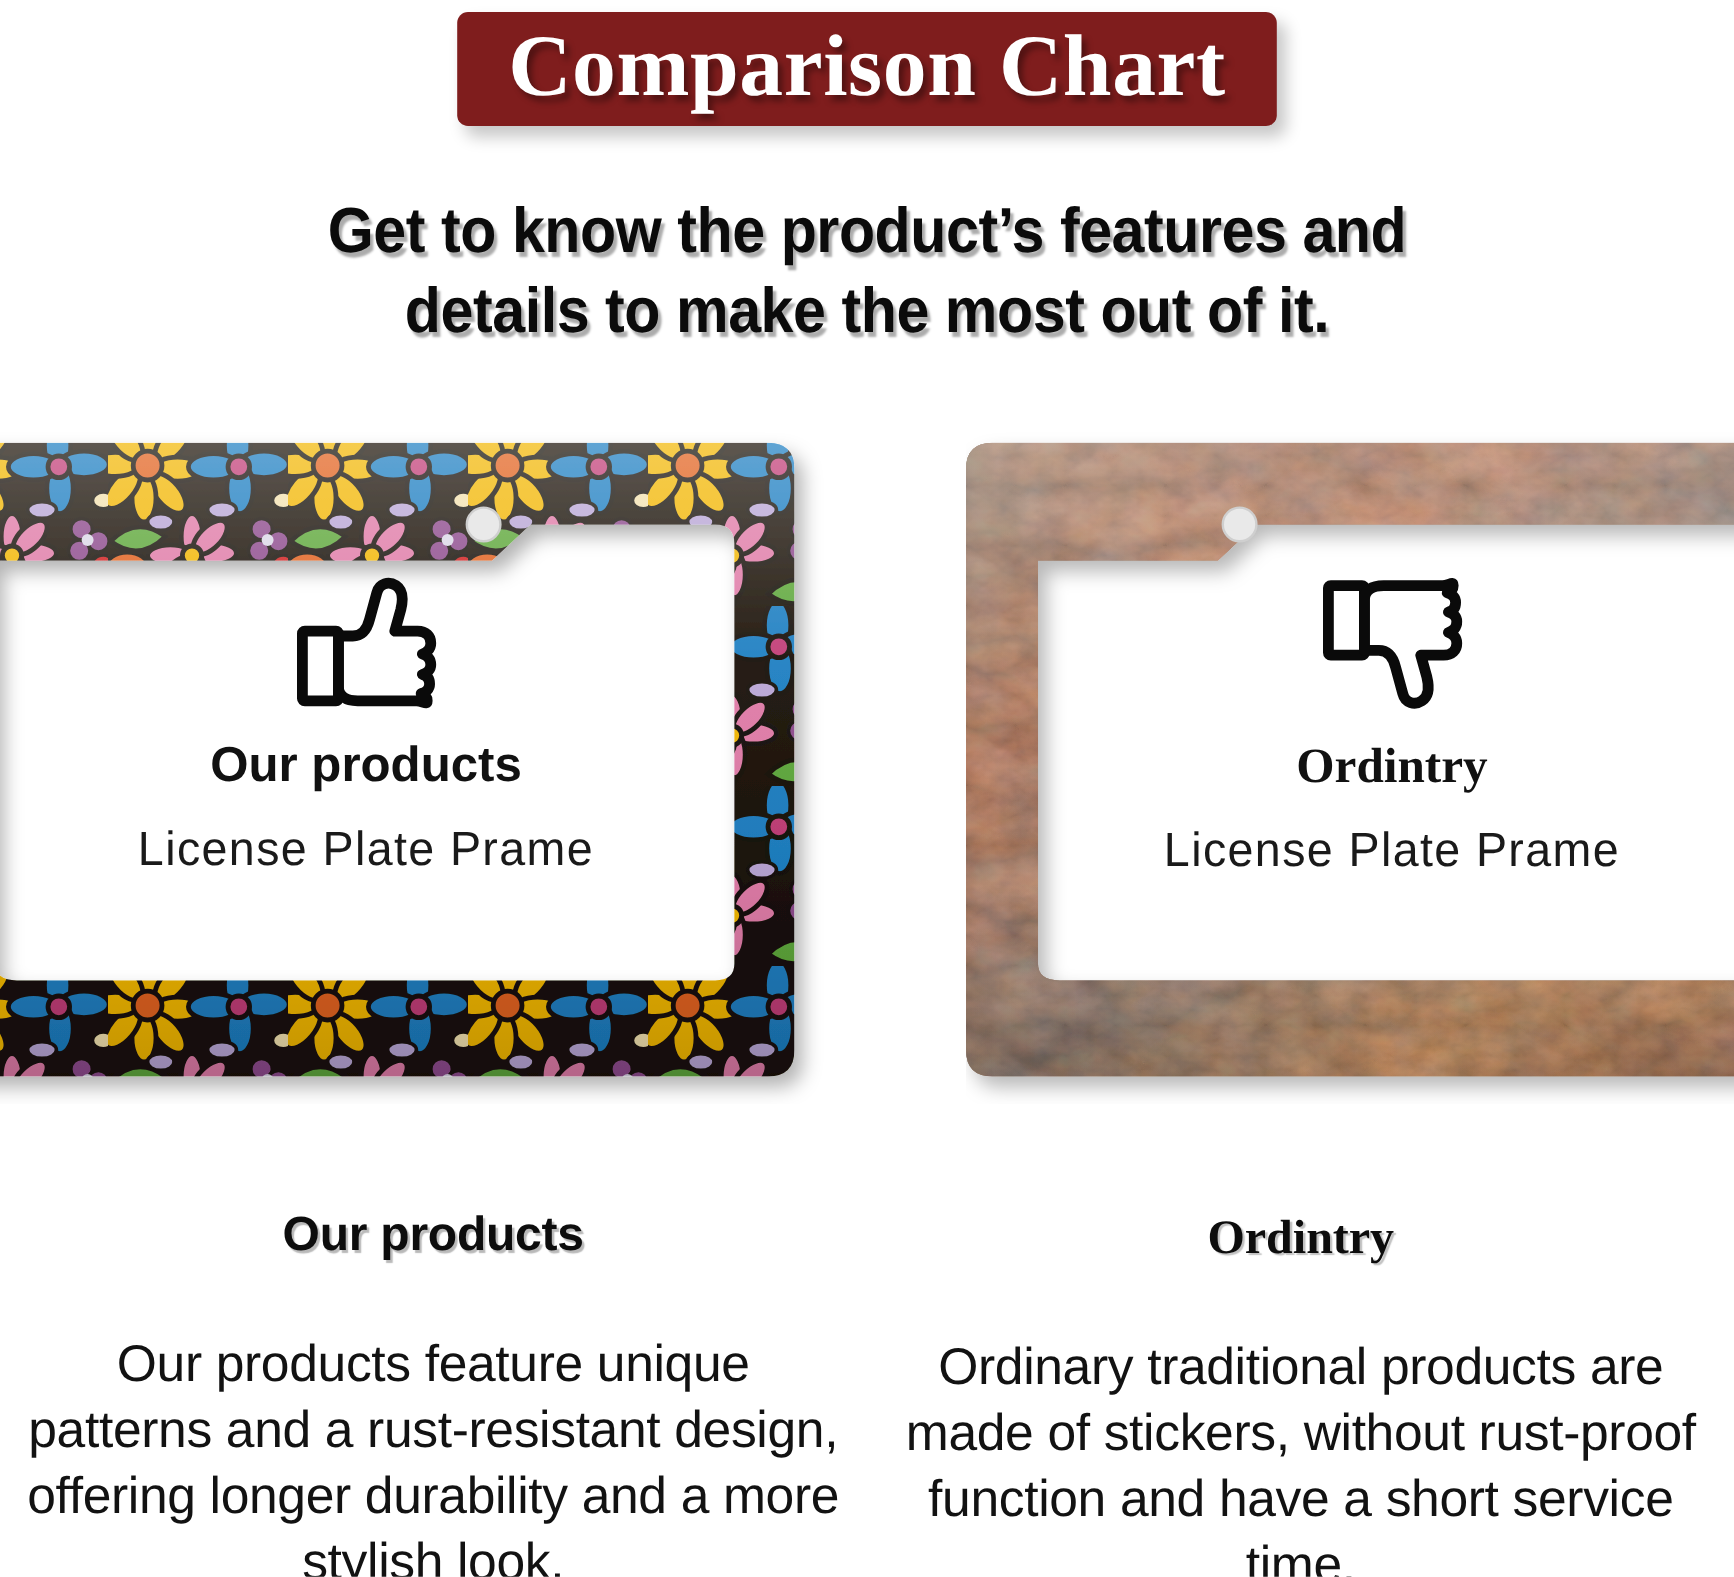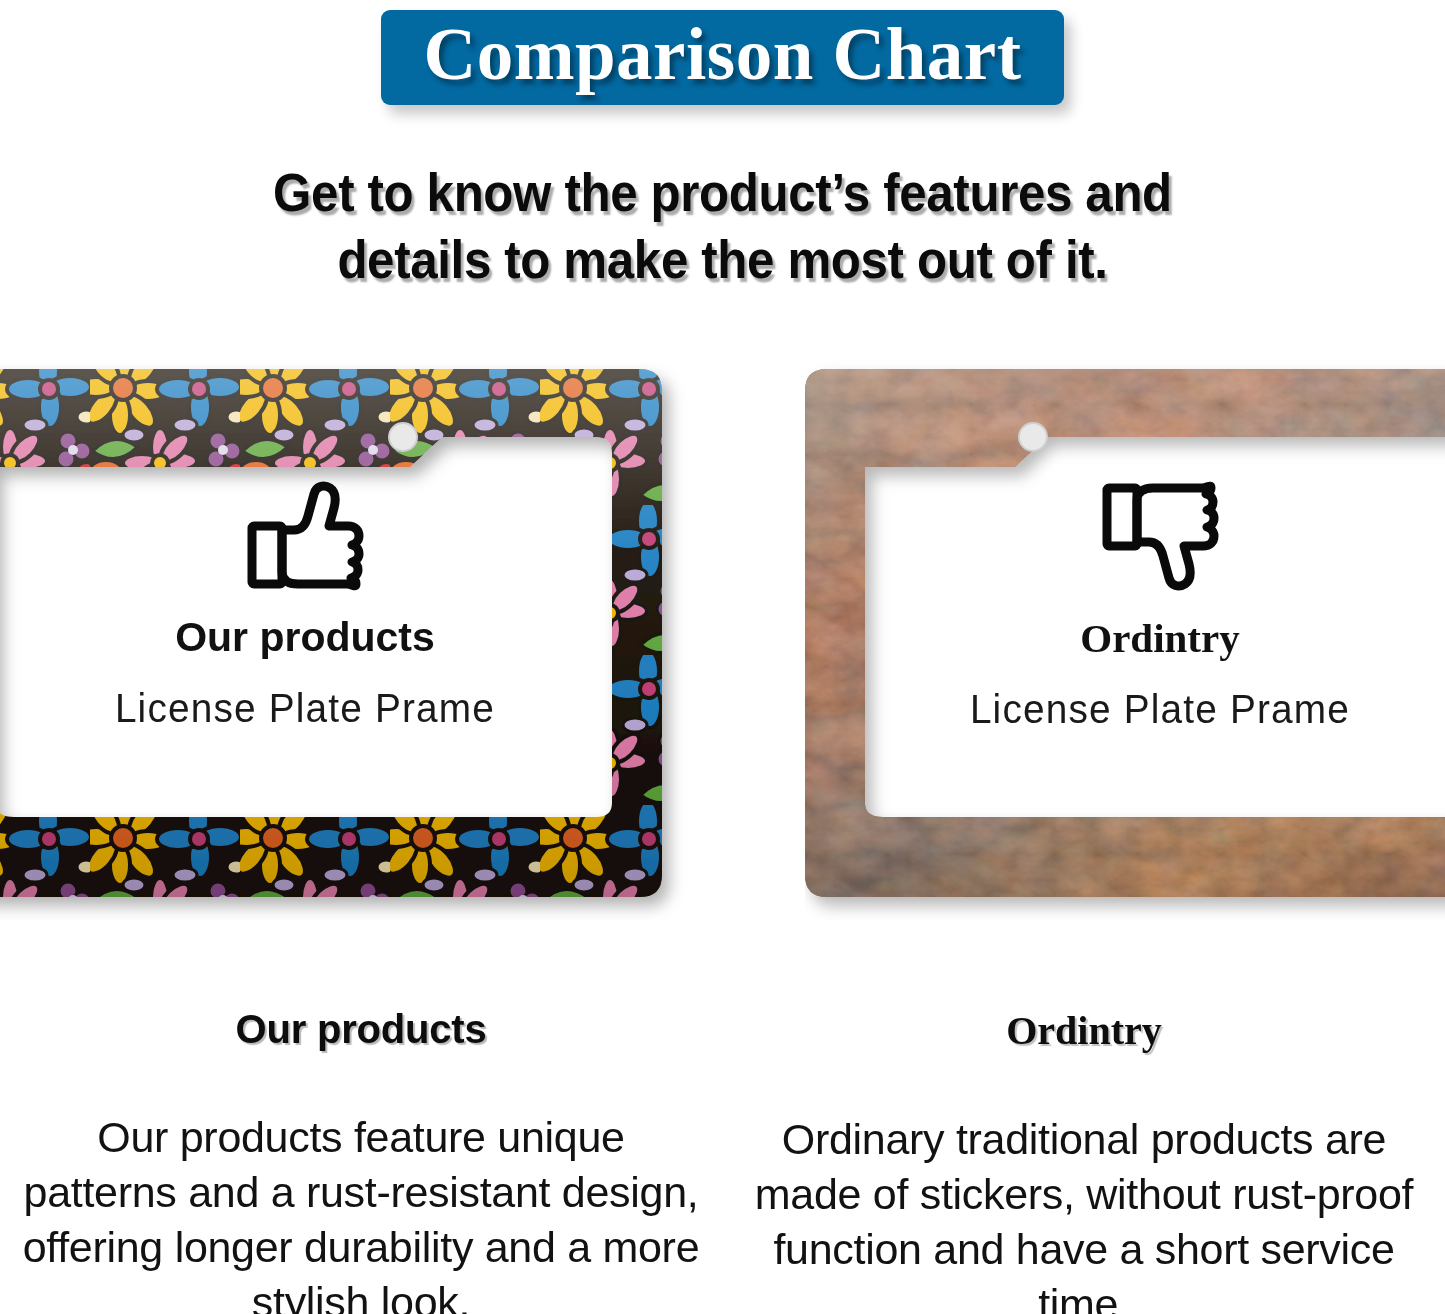--- a/index.html
+++ b/index.html
@@ -8,21 +8,21 @@
     background:#ffffff;
     font-family:"Liberation Sans", sans-serif;
     overflow:hidden;
     position:relative;
   }
   .page{position:relative;width:1445px;height:1314px;background:#fff;}
 
   
   .banner-wrap{position:absolute;left:0;top:10px;width:1445px;display:flex;justify-content:center;}
   .banner{
-    background:#0369a1;
+    background:#7f1d1d;
     border-radius:9px;
     padding:6px 42px 12px 42px;
     box-shadow:7px 9px 13px rgba(0,0,0,0.22);
   }
   .banner-text{
     font-family:"Liberation Serif", serif;
     font-weight:bold;
     font-size:73px;
     line-height:1.06;
     color:#ffffff;

